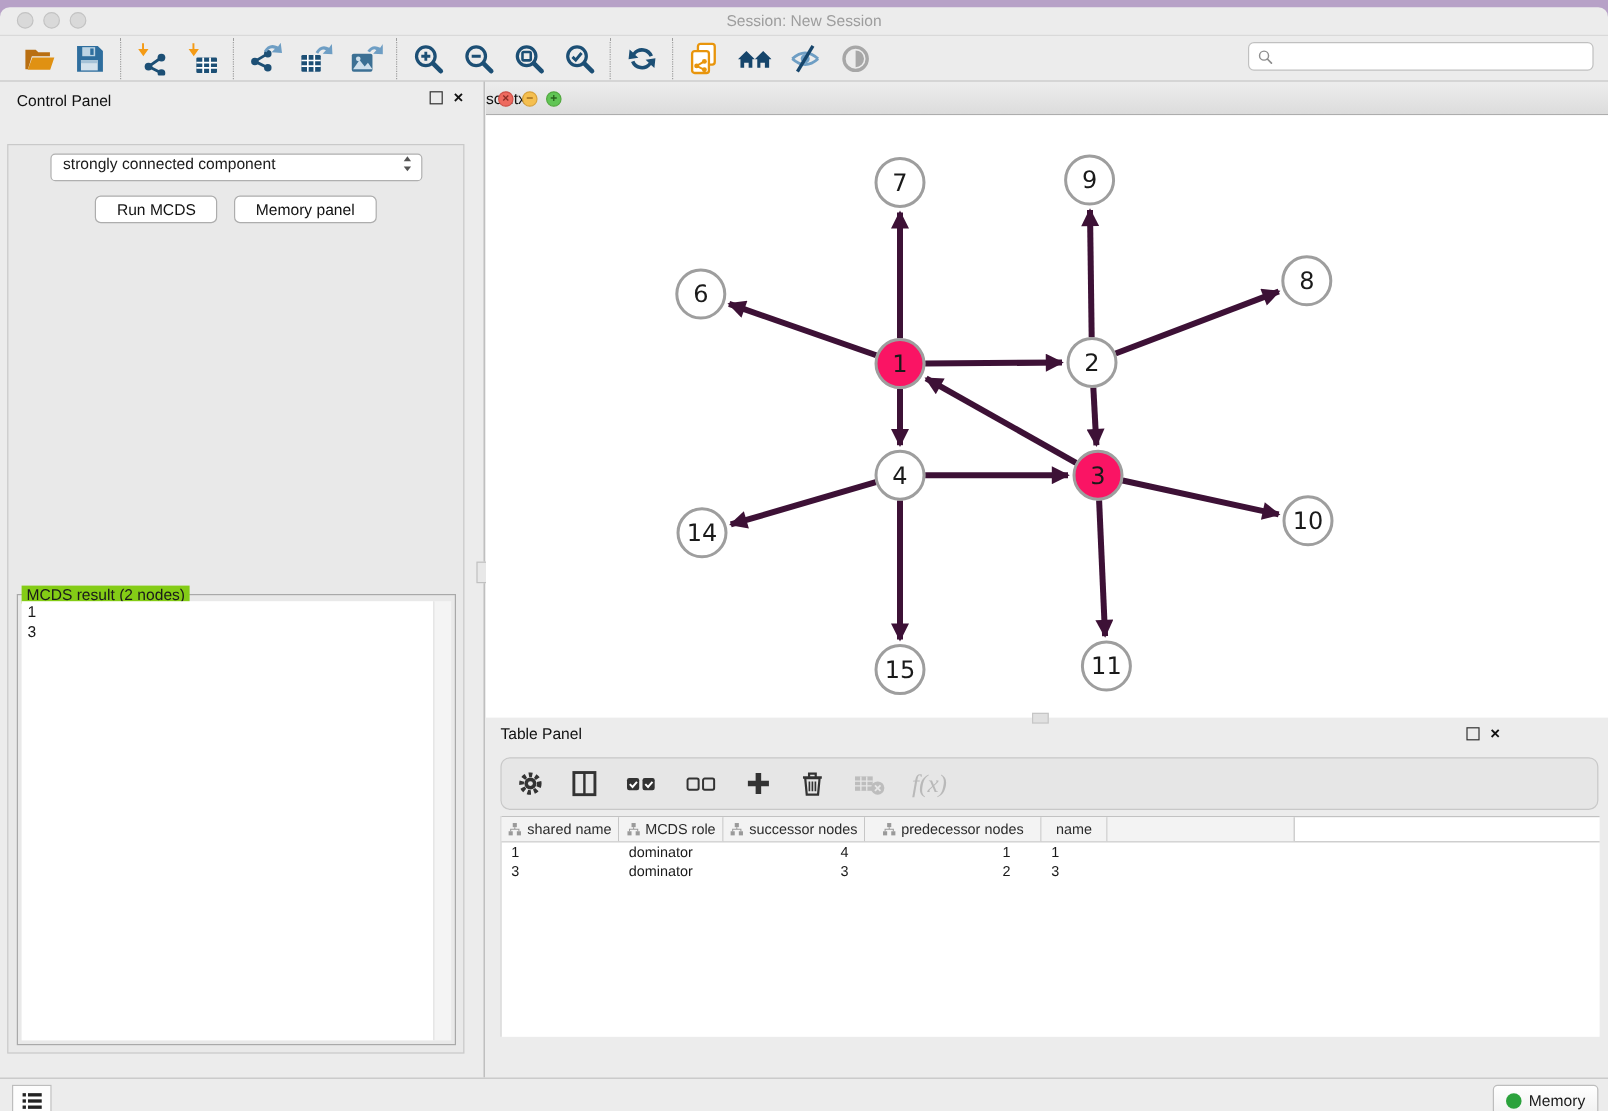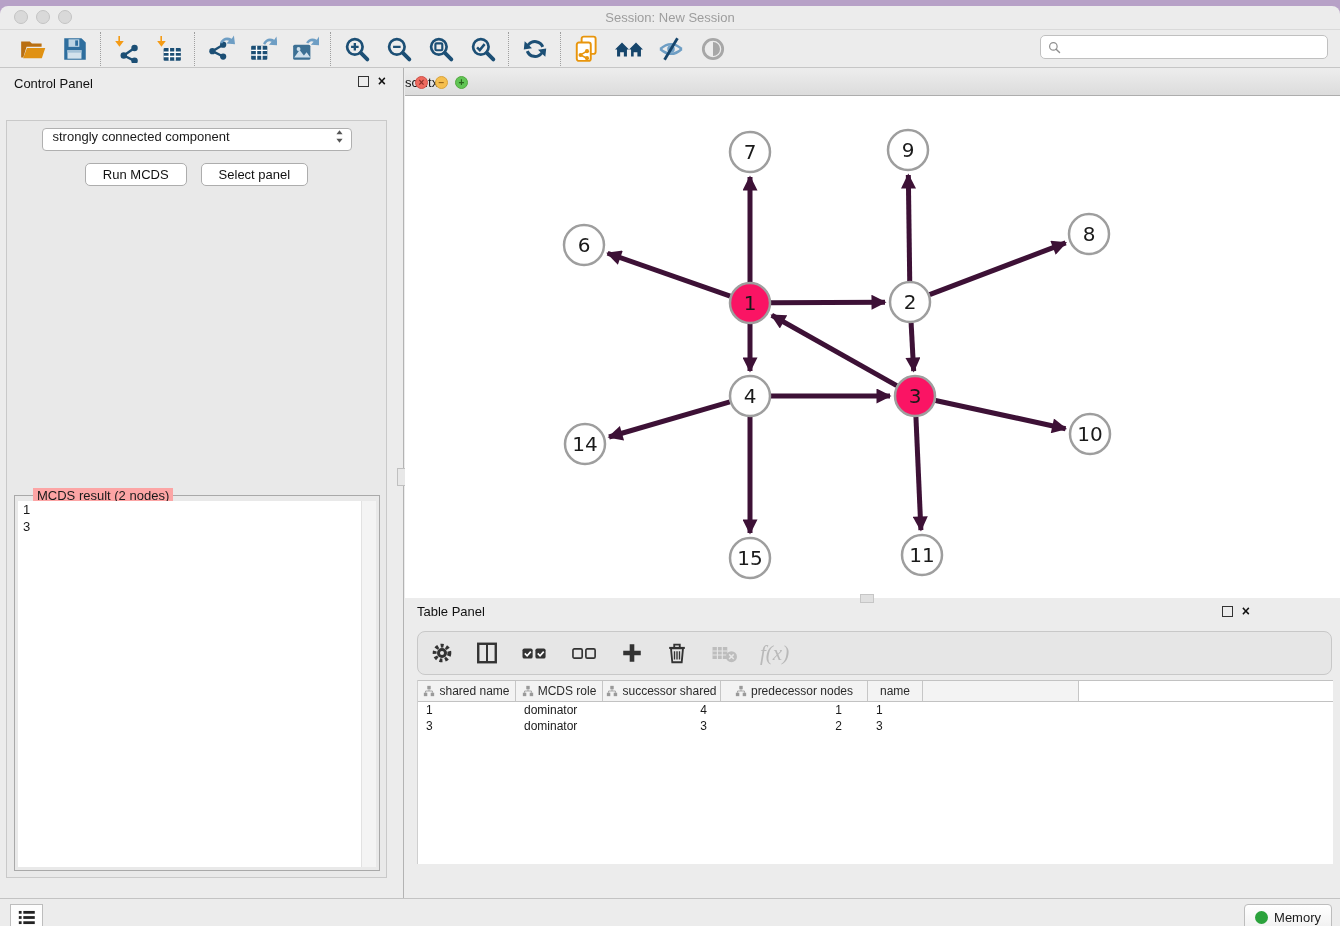--- a/index.html
+++ b/index.html
@@ -41,21 +41,21 @@
            border:1px solid #c9c9c9;box-sizing:border-box;}
   .opt-label{text-align:center;margin-top:17px;}
   .select{margin:7px auto 0;width:310px;height:23px;background:#fff;border:1px solid #b0b0b0;border-radius:4px;
           display:flex;box-sizing:border-box;cursor:pointer;}
   .select .sel-text{flex:1;padding-left:10px;}
   .select svg{width:9px;height:15px;margin-right:7px;}
   .btn-row{display:flex;justify-content:center;gap:14px;margin-top:12px;}
   .push-btn{height:23px;background:#fff;border:1px solid #adadad;border-radius:5px;padding:0 17px;
             font-size:13px;font-family:inherit;color:#111;cursor:pointer;display:flex;align-items:center;}
   .group-box{position:absolute;left:7px;top:374px;width:364px;height:374px;border:1px solid #a9a9a9;}
-  .group-legend{position:absolute;top:-8px;left:18px;background:#fca5a5;padding:0 4px;font-size:13px;}
+  .group-legend{position:absolute;top:-8px;left:3px;background:#84cc16;padding:0 4px;font-size:13px;}
   .result-list{position:absolute;left:3px;top:5px;right:17px;bottom:3px;background:#fff;overflow:hidden;}
   .result-scroll{position:absolute;top:5px;right:3px;bottom:3px;width:14px;background:#f4f4f4;border-left:1px solid #e2e2e2;}
   .result-item{padding-left:5px;line-height:17px;font-size:13px;cursor:pointer;}
   
   .v-split{position:absolute;left:403px;top:62px;width:1px;height:830px;background:#b3b3b3;}
   .v-handle{position:absolute;left:397px;top:462px;width:9px;height:16px;background:#e8e8e8;border:1px solid #c0c0c0;cursor:col-resize;}
   .h-handle{position:absolute;left:860px;top:588px;width:12px;height:7px;background:#e0e0e0;border:1px solid #c6c6c6;cursor:row-resize;}
   
   .net-titlebar{position:absolute;left:405px;top:64px;width:935px;height:26px;
                 background:linear-gradient(#ececec,#dcdcdc);border-bottom:1px solid #adadad;box-sizing:border-box;}
@@ -281,21 +281,21 @@
   <div class="cp-body">
     <div class="select">
       <span class="sel-text">strongly connected component</span>
       <svg viewBox="0 0 10 16">
           <path d="M5 1l3.4 4.6H1.6z" fill="#555"></path>
           <path d="M5 15l3.4-4.6H1.6z" fill="#555"></path>
         </svg>
     </div>
     <div class="btn-row">
       <button class="push-btn">Run MCDS</button>
-      <button class="push-btn">Select panel</button>
+      <button class="push-btn">Memory panel</button>
     </div>
     <div class="group-box">
       <span class="group-legend">MCDS result (2 nodes)</span>
       <div class="result-list" id="result-list">
           <div class="result-item">1</div>
           <div class="result-item">3</div>
         </div>
       <div class="result-scroll"></div>
     </div>
   </div>
@@ -479,21 +479,21 @@
           <span style="display:flex;">
             <svg viewBox="0 0 14 14">
               <g fill="#9a9a9a">
                 <rect x="5" y="1" width="4" height="4"></rect>
                 <rect x="1" y="9" width="4" height="4"></rect>
                 <rect x="9" y="9" width="4" height="4"></rect>
               </g>
               <path d="M7 5v2M3 9V7h8v2" stroke="#9a9a9a" fill="none"></path>
             </svg>
           </span>
-          <span>successor shared</span>
+          <span>successor nodes</span>
         </div>
         <div class="t-h-cell" style="width: 147px;">
           <span style="display:flex;">
             <svg viewBox="0 0 14 14">
               <g fill="#9a9a9a">
                 <rect x="5" y="1" width="4" height="4"></rect>
                 <rect x="1" y="9" width="4" height="4"></rect>
                 <rect x="9" y="9" width="4" height="4"></rect>
               </g>
               <path d="M7 5v2M3 9V7h8v2" stroke="#9a9a9a" fill="none"></path>

